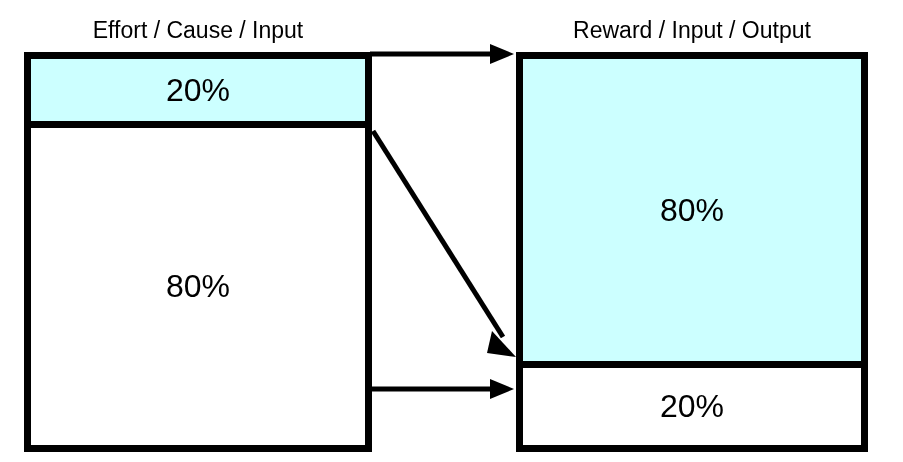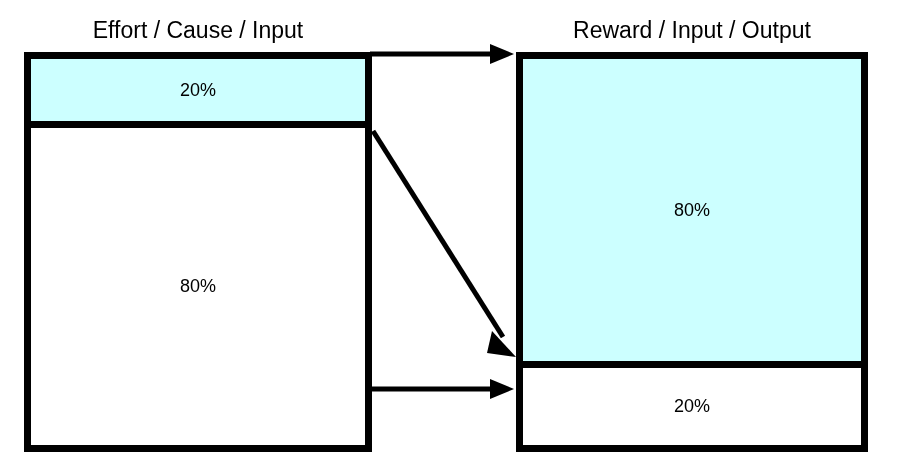--- a/index.html
+++ b/index.html
@@ -43,21 +43,21 @@
   #box-left  { left: 24px;  top: 52px; width: 348px; height: 400px; }
   #box-right { left: 516px; top: 52px; width: 352px; height: 400px; }
 
   
   .seg {
     position: absolute;
     box-sizing: border-box;
     display: flex;
     align-items: center;
     justify-content: center;
-    font-size: 18px;
+    font-size: 32px;
     color: #000000;
     font-family: "Liberation Sans", sans-serif;
   }
   .seg-fill { background: #CCFFFF; }
   .seg-plain { background: #ffffff; }
 
   
   #seg-left-top {
     left: 0; top: 0; width: 334px; height: 69px;
     border-bottom: 7px solid #000000;

